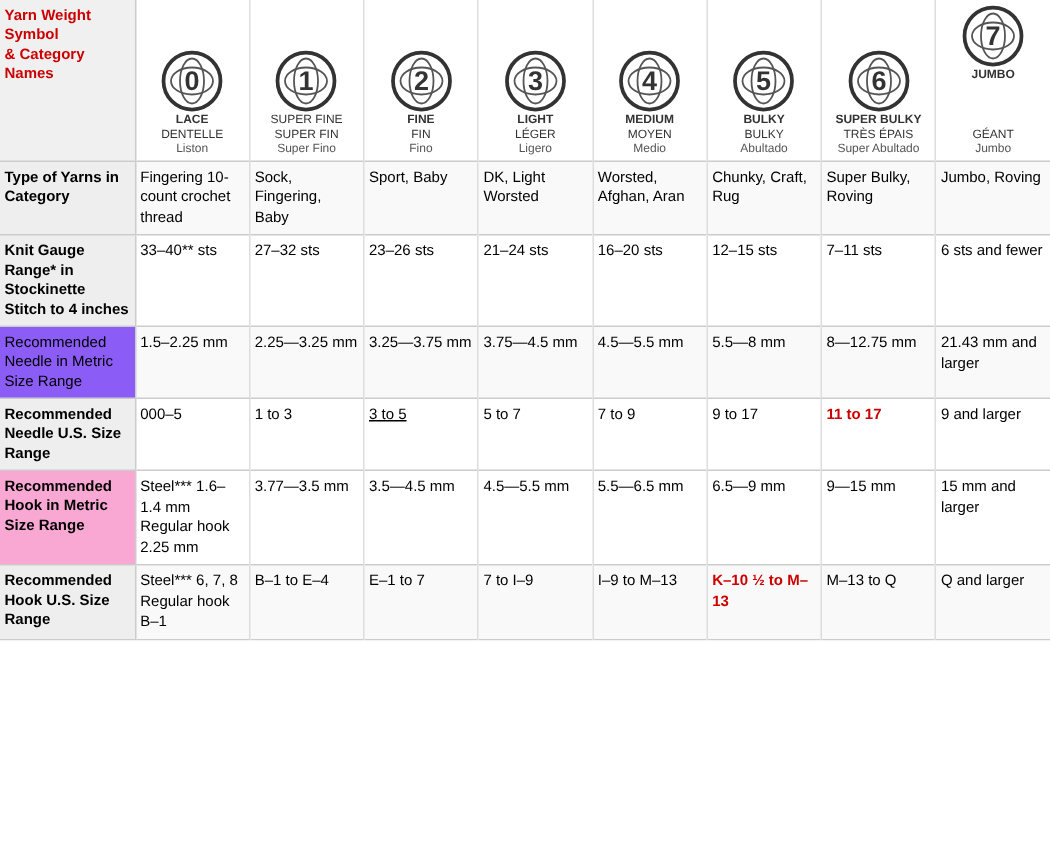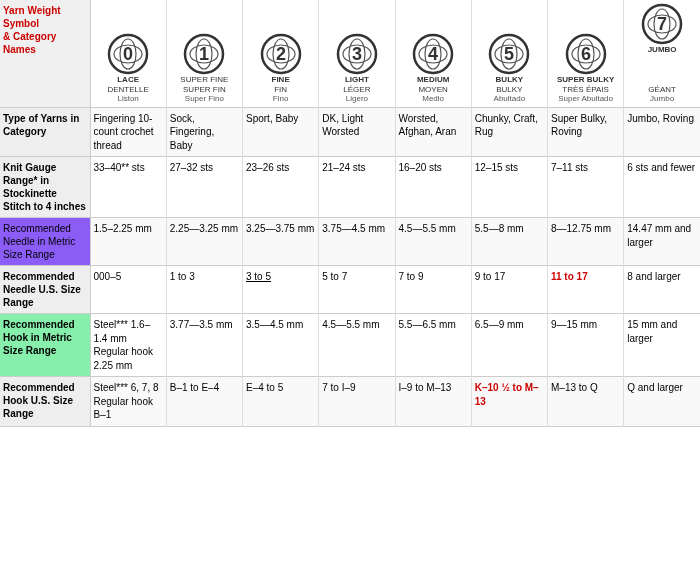--- a/index.html
+++ b/index.html
@@ -187,49 +187,49 @@
         </tr>
         <tr style="background-color: rgb(249, 249, 249);">
           <td style="font-weight: normal; font-size: 10px; background-color: #8b5cf6; border-right: 1px solid rgb(204, 204, 204);">Recommended Needle in Metric Size Range</td>
           <td style="font-size: 10px; vertical-align: top; padding: 4px 3px; line-height: 1.35; white-space: pre-line;">1.5–2.25 mm</td>
           <td style="font-size: 10px; vertical-align: top; padding: 4px 3px; line-height: 1.35; white-space: pre-line;">2.25—3.25 mm</td>
           <td style="font-size: 10px; vertical-align: top; padding: 4px 3px; line-height: 1.35; white-space: pre-line;">3.25—3.75 mm</td>
           <td style="font-size: 10px; vertical-align: top; padding: 4px 3px; line-height: 1.35; white-space: pre-line;">3.75—4.5 mm</td>
           <td style="font-size: 10px; vertical-align: top; padding: 4px 3px; line-height: 1.35; white-space: pre-line;">4.5—5.5 mm</td>
           <td style="font-size: 10px; vertical-align: top; padding: 4px 3px; line-height: 1.35; white-space: pre-line;">5.5—8 mm</td>
           <td style="font-size: 10px; vertical-align: top; padding: 4px 3px; line-height: 1.35; white-space: pre-line;">8—12.75 mm</td>
-          <td style="font-size: 10px; vertical-align: top; padding: 4px 3px; line-height: 1.35; white-space: pre-line;">14.47 mm and larger</td>
+          <td style="font-size: 10px; vertical-align: top; padding: 4px 3px; line-height: 1.35; white-space: pre-line;">21.43 mm and larger</td>
         </tr>
         <tr>
           <td style="font-weight: bold; font-size: 10px; background-color: rgb(238, 238, 238); border-right: 1px solid rgb(204, 204, 204);">Recommended Needle U.S. Size Range</td>
           <td style="font-size: 10px; vertical-align: top; padding: 4px 3px; line-height: 1.35; white-space: pre-line;">000–5</td>
           <td style="font-size: 10px; vertical-align: top; padding: 4px 3px; line-height: 1.35; white-space: pre-line;">1 to 3</td>
           <td style="font-size: 10px; vertical-align: top; padding: 4px 3px; line-height: 1.35; white-space: pre-line; text-decoration: underline;">3 to 5</td>
           <td style="font-size: 10px; vertical-align: top; padding: 4px 3px; line-height: 1.35; white-space: pre-line;">5 to 7</td>
           <td style="font-size: 10px; vertical-align: top; padding: 4px 3px; line-height: 1.35; white-space: pre-line;">7 to 9</td>
           <td style="font-size: 10px; vertical-align: top; padding: 4px 3px; line-height: 1.35; white-space: pre-line;">9 to 17</td>
           <td style="font-size: 10px; vertical-align: top; padding: 4px 3px; line-height: 1.35; white-space: pre-line; color: rgb(204, 0, 0); font-weight: bold;">11 to 17</td>
-          <td style="font-size: 10px; vertical-align: top; padding: 4px 3px; line-height: 1.35; white-space: pre-line;">8 and larger</td>
+          <td style="font-size: 10px; vertical-align: top; padding: 4px 3px; line-height: 1.35; white-space: pre-line;">9 and larger</td>
         </tr>
         <tr>
-          <td style="font-weight: bold; font-size: 10px; background-color: #86efac; border-right: 1px solid rgb(204, 204, 204);">Recommended Hook in Metric Size Range</td>
+          <td style="font-weight: bold; font-size: 10px; background-color: #f9a8d4; border-right: 1px solid rgb(204, 204, 204);">Recommended Hook in Metric Size Range</td>
           <td style="font-size: 10px; vertical-align: top; padding: 4px 3px; line-height: 1.35; white-space: pre-line; margin-top: 13px;">Steel*** 1.6–1.4 mm Regular hook 2.25 mm</td>
           <td style="font-size: 10px; vertical-align: top; padding: 4px 3px; line-height: 1.35; white-space: pre-line;">3.77—3.5 mm</td>
           <td style="font-size: 10px; vertical-align: top; padding: 4px 3px; line-height: 1.35; white-space: pre-line;">3.5—4.5 mm</td>
           <td style="font-size: 10px; vertical-align: top; padding: 4px 3px; line-height: 1.35; white-space: pre-line;">4.5—5.5 mm</td>
           <td style="font-size: 10px; vertical-align: top; padding: 4px 3px; line-height: 1.35; white-space: pre-line;">5.5—6.5 mm</td>
           <td style="font-size: 10px; vertical-align: top; padding: 4px 3px; line-height: 1.35; white-space: pre-line;">6.5—9 mm</td>
           <td style="font-size: 10px; vertical-align: top; padding: 4px 3px; line-height: 1.35; white-space: pre-line;">9—15 mm</td>
           <td style="font-size: 10px; vertical-align: top; padding: 4px 3px; line-height: 1.35; white-space: pre-line;">15 mm and larger</td>
         </tr>
         <tr style="background-color: rgb(249, 249, 249);">
           <td style="font-weight: bold; font-size: 10px; background-color: rgb(238, 238, 238); border-right: 1px solid rgb(204, 204, 204);">Recommended Hook U.S. Size Range</td>
           <td style="font-size: 10px; vertical-align: top; padding: 4px 3px; line-height: 1.35; white-space: pre-line;">Steel*** 6, 7, 8 Regular hook B–1</td>
           <td style="font-size: 10px; vertical-align: top; padding: 4px 3px; line-height: 1.35; white-space: pre-line;">B–1 to E–4</td>
-          <td style="font-size: 10px; vertical-align: top; padding: 4px 3px; line-height: 1.35; white-space: pre-line;">E–4 to 5</td>
+          <td style="font-size: 10px; vertical-align: top; padding: 4px 3px; line-height: 1.35; white-space: pre-line;">E–1 to 7</td>
           <td style="font-size: 10px; vertical-align: top; padding: 4px 3px; line-height: 1.35; white-space: pre-line;">7 to I–9</td>
           <td style="font-size: 10px; vertical-align: top; padding: 4px 3px; line-height: 1.35; white-space: pre-line;">I–9 to M–13</td>
           <td style="font-size: 10px; vertical-align: top; padding: 4px 3px; line-height: 1.35; white-space: pre-line; color: rgb(204, 0, 0); font-weight: bold;">K–10 ½ to M–13</td>
           <td style="font-size: 10px; vertical-align: top; padding: 4px 3px; line-height: 1.35; white-space: pre-line;">M–13 to Q</td>
           <td style="font-size: 10px; vertical-align: top; padding: 4px 3px; line-height: 1.35; white-space: pre-line;">Q and larger</td>
         </tr>
       </tbody>
   </table>
 </div>
 

